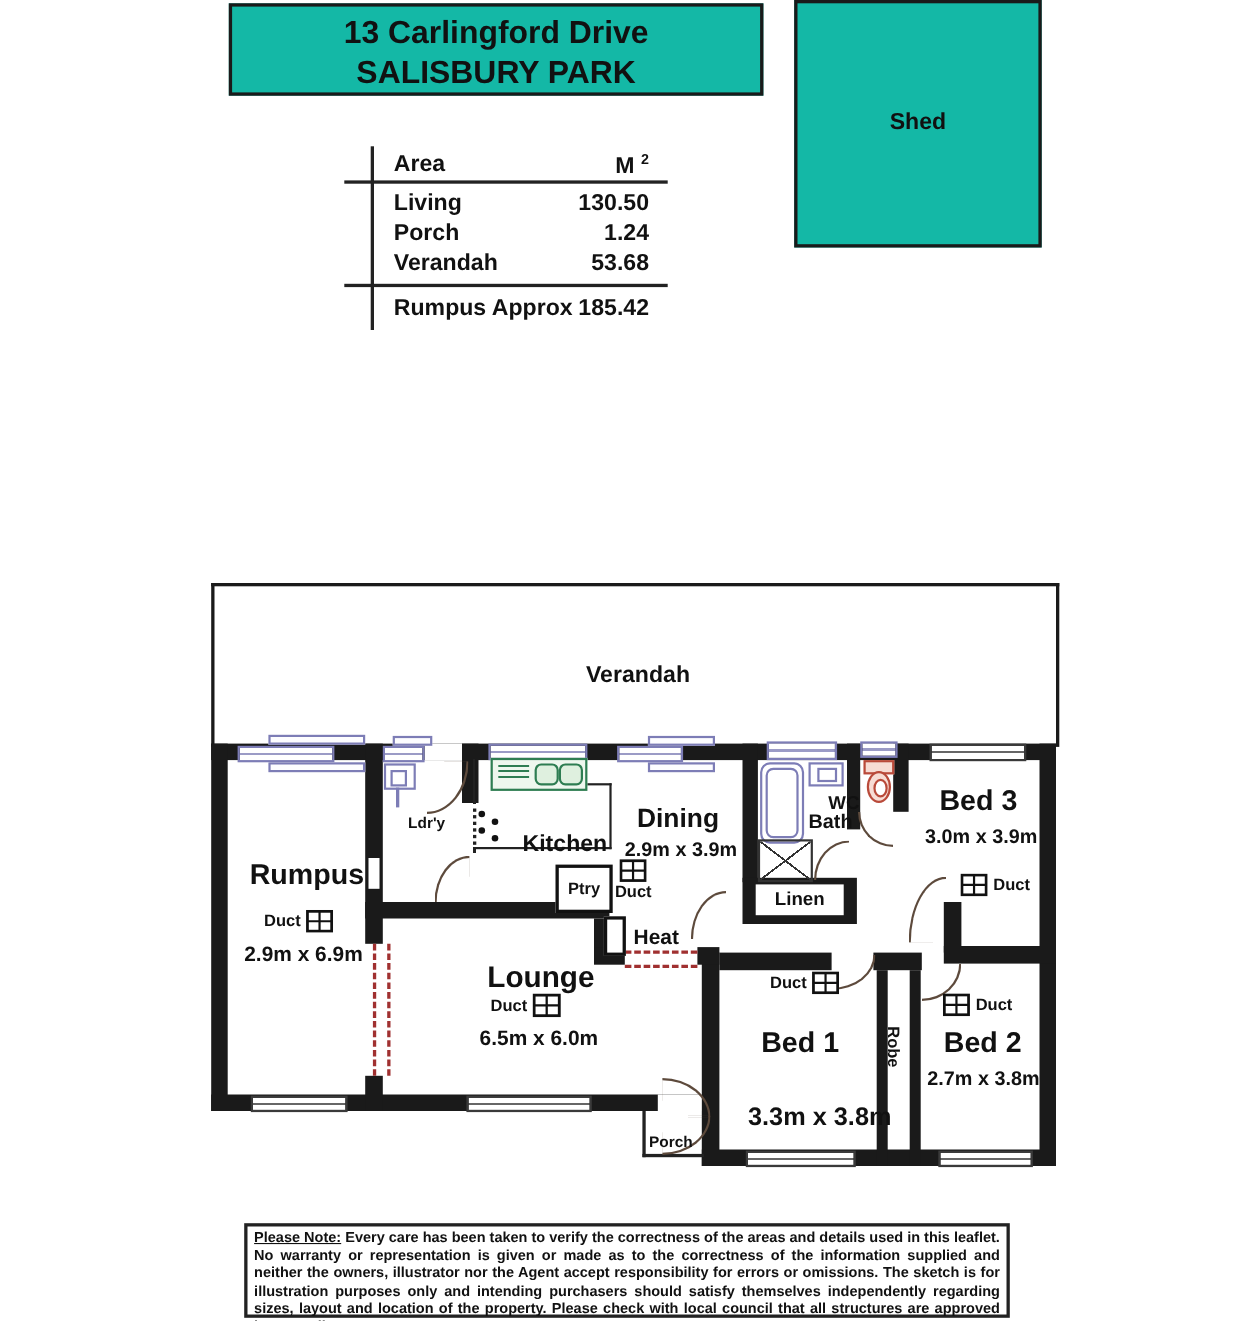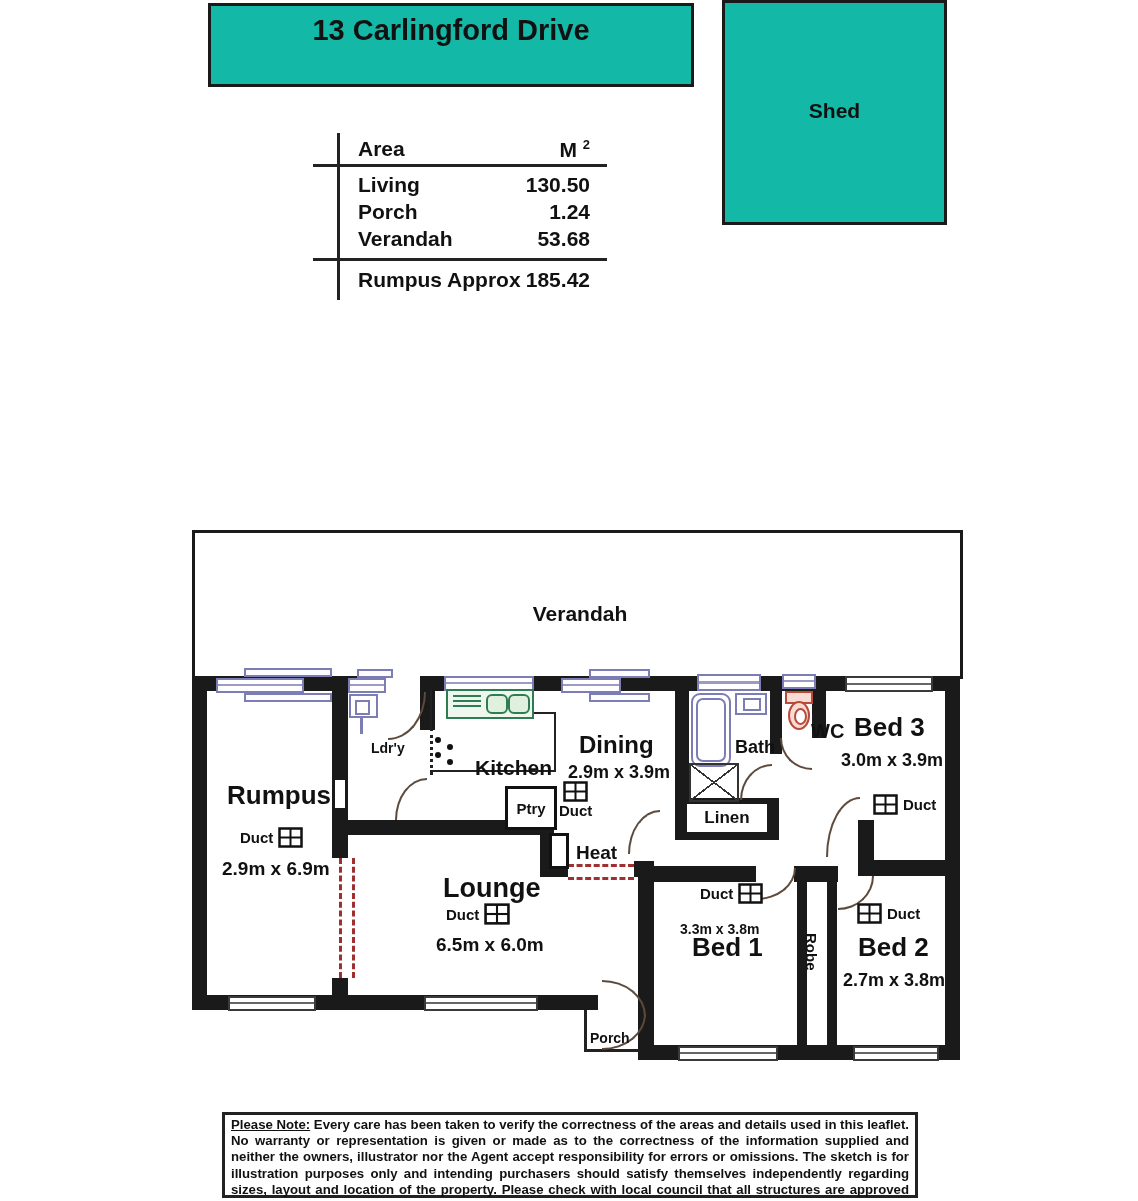--- a/index.html
+++ b/index.html
@@ -31,20 +31,21 @@
   .fix{position:absolute;z-index:5;}
   sup{font-size:13px;}
 </style>
 </head>
 <body>
 
 <div id="canvas">
 
   <div class="box" style="left:208px;top:3px;width:480px;height:78px;text-align:center;">
     <div class="lbl" style="left:0;right:0;top:8px;font-size:29px;position:absolute;">13 Carlingford Drive</div>
+    <div class="lbl" style="left:0;right:0;top:44px;font-size:29px;position:absolute;">SALISBURY PARK</div>
   </div>
 
   <div class="box" style="left:722px;top:0px;width:219px;height:219px;">
     <div class="lbl" style="left:0;right:0;top:96px;text-align:center;font-size:21px;position:absolute;">Shed</div>
   </div>
 
   <div class="thin" style="left:337px;top:133px;width:3px;height:167px;"></div>
   <div class="abs" style="left:358px;top:137px;width:232px;display:flex;justify-content:space-between;font-weight:bold;font-size:21px;">
     <span>Area</span>
     <span><span>M</span>&nbsp;<sup>2</sup></span>
@@ -187,27 +188,27 @@
   </div>
 
   <div class="lbl" style="left:227px;top:780px;font-size:26px;">Rumpus</div>
   <div class="lbl" style="left:222px;top:858px;font-size:19px;">2.9m x 6.9m</div>
   <div class="lbl" style="left:371px;top:740px;font-size:14px;">Ldr'y</div>
   <div class="lbl" style="left:475px;top:756px;font-size:21px;">Kitchen</div>
   <div class="lbl" style="left:579px;top:731px;font-size:24px;">Dining</div>
   <div class="lbl" style="left:568px;top:762px;font-size:18px;">2.9m x 3.9m</div>
   <div class="lbl" style="left:576px;top:842px;font-size:19px;">Heat</div>
   <div class="lbl" style="left:735px;top:737px;font-size:18px;">Bath</div>
-  <div class="lbl" style="left:811px;top:720px;font-size:20px;">WC</div>
+  <div class="lbl" style="left:753px;top:720px;font-size:17px;">WC</div>
   <div class="lbl" style="left:854px;top:712px;font-size:26px;">Bed 3</div>
   <div class="lbl" style="left:841px;top:750px;font-size:18px;">3.0m x 3.9m</div>
   <div class="lbl" style="left:443px;top:873px;font-size:27px;">Lounge</div>
   <div class="lbl" style="left:436px;top:934px;font-size:19px;">6.5m x 6.0m</div>
   <div class="lbl" style="left:692px;top:932px;font-size:26px;">Bed 1</div>
-  <div class="lbl" style="left:680px;top:921px;font-size:14px;">3.3m x 3.8m</div>
+  <div class="lbl" style="left:680px;top:1002px;font-size:23px;">3.3m x 3.8m</div>
   <div class="lbl" style="left:803px;top:933px;font-size:15px;writing-mode:vertical-rl;">Robe</div>
   <div class="lbl" style="left:858px;top:932px;font-size:26px;">Bed 2</div>
   <div class="lbl" style="left:843px;top:970px;font-size:18px;">2.7m x 3.8m</div>
 
   <div class="duct-row" style="left:240px;top:827px;">
     <span>Duct</span>
     <svg class="duct-ico" width="25" height="21" viewBox="0 0 25 21">
       <rect x="1.5" y="1.5" width="22" height="18" fill="#fff" stroke="#111" stroke-width="2.5"></rect>
       <line x1="12.5" y1="1" x2="12.5" y2="20" stroke="#111" stroke-width="2"></line>
       <line x1="1" y1="10.5" x2="24" y2="10.5" stroke="#111" stroke-width="2"></line>

